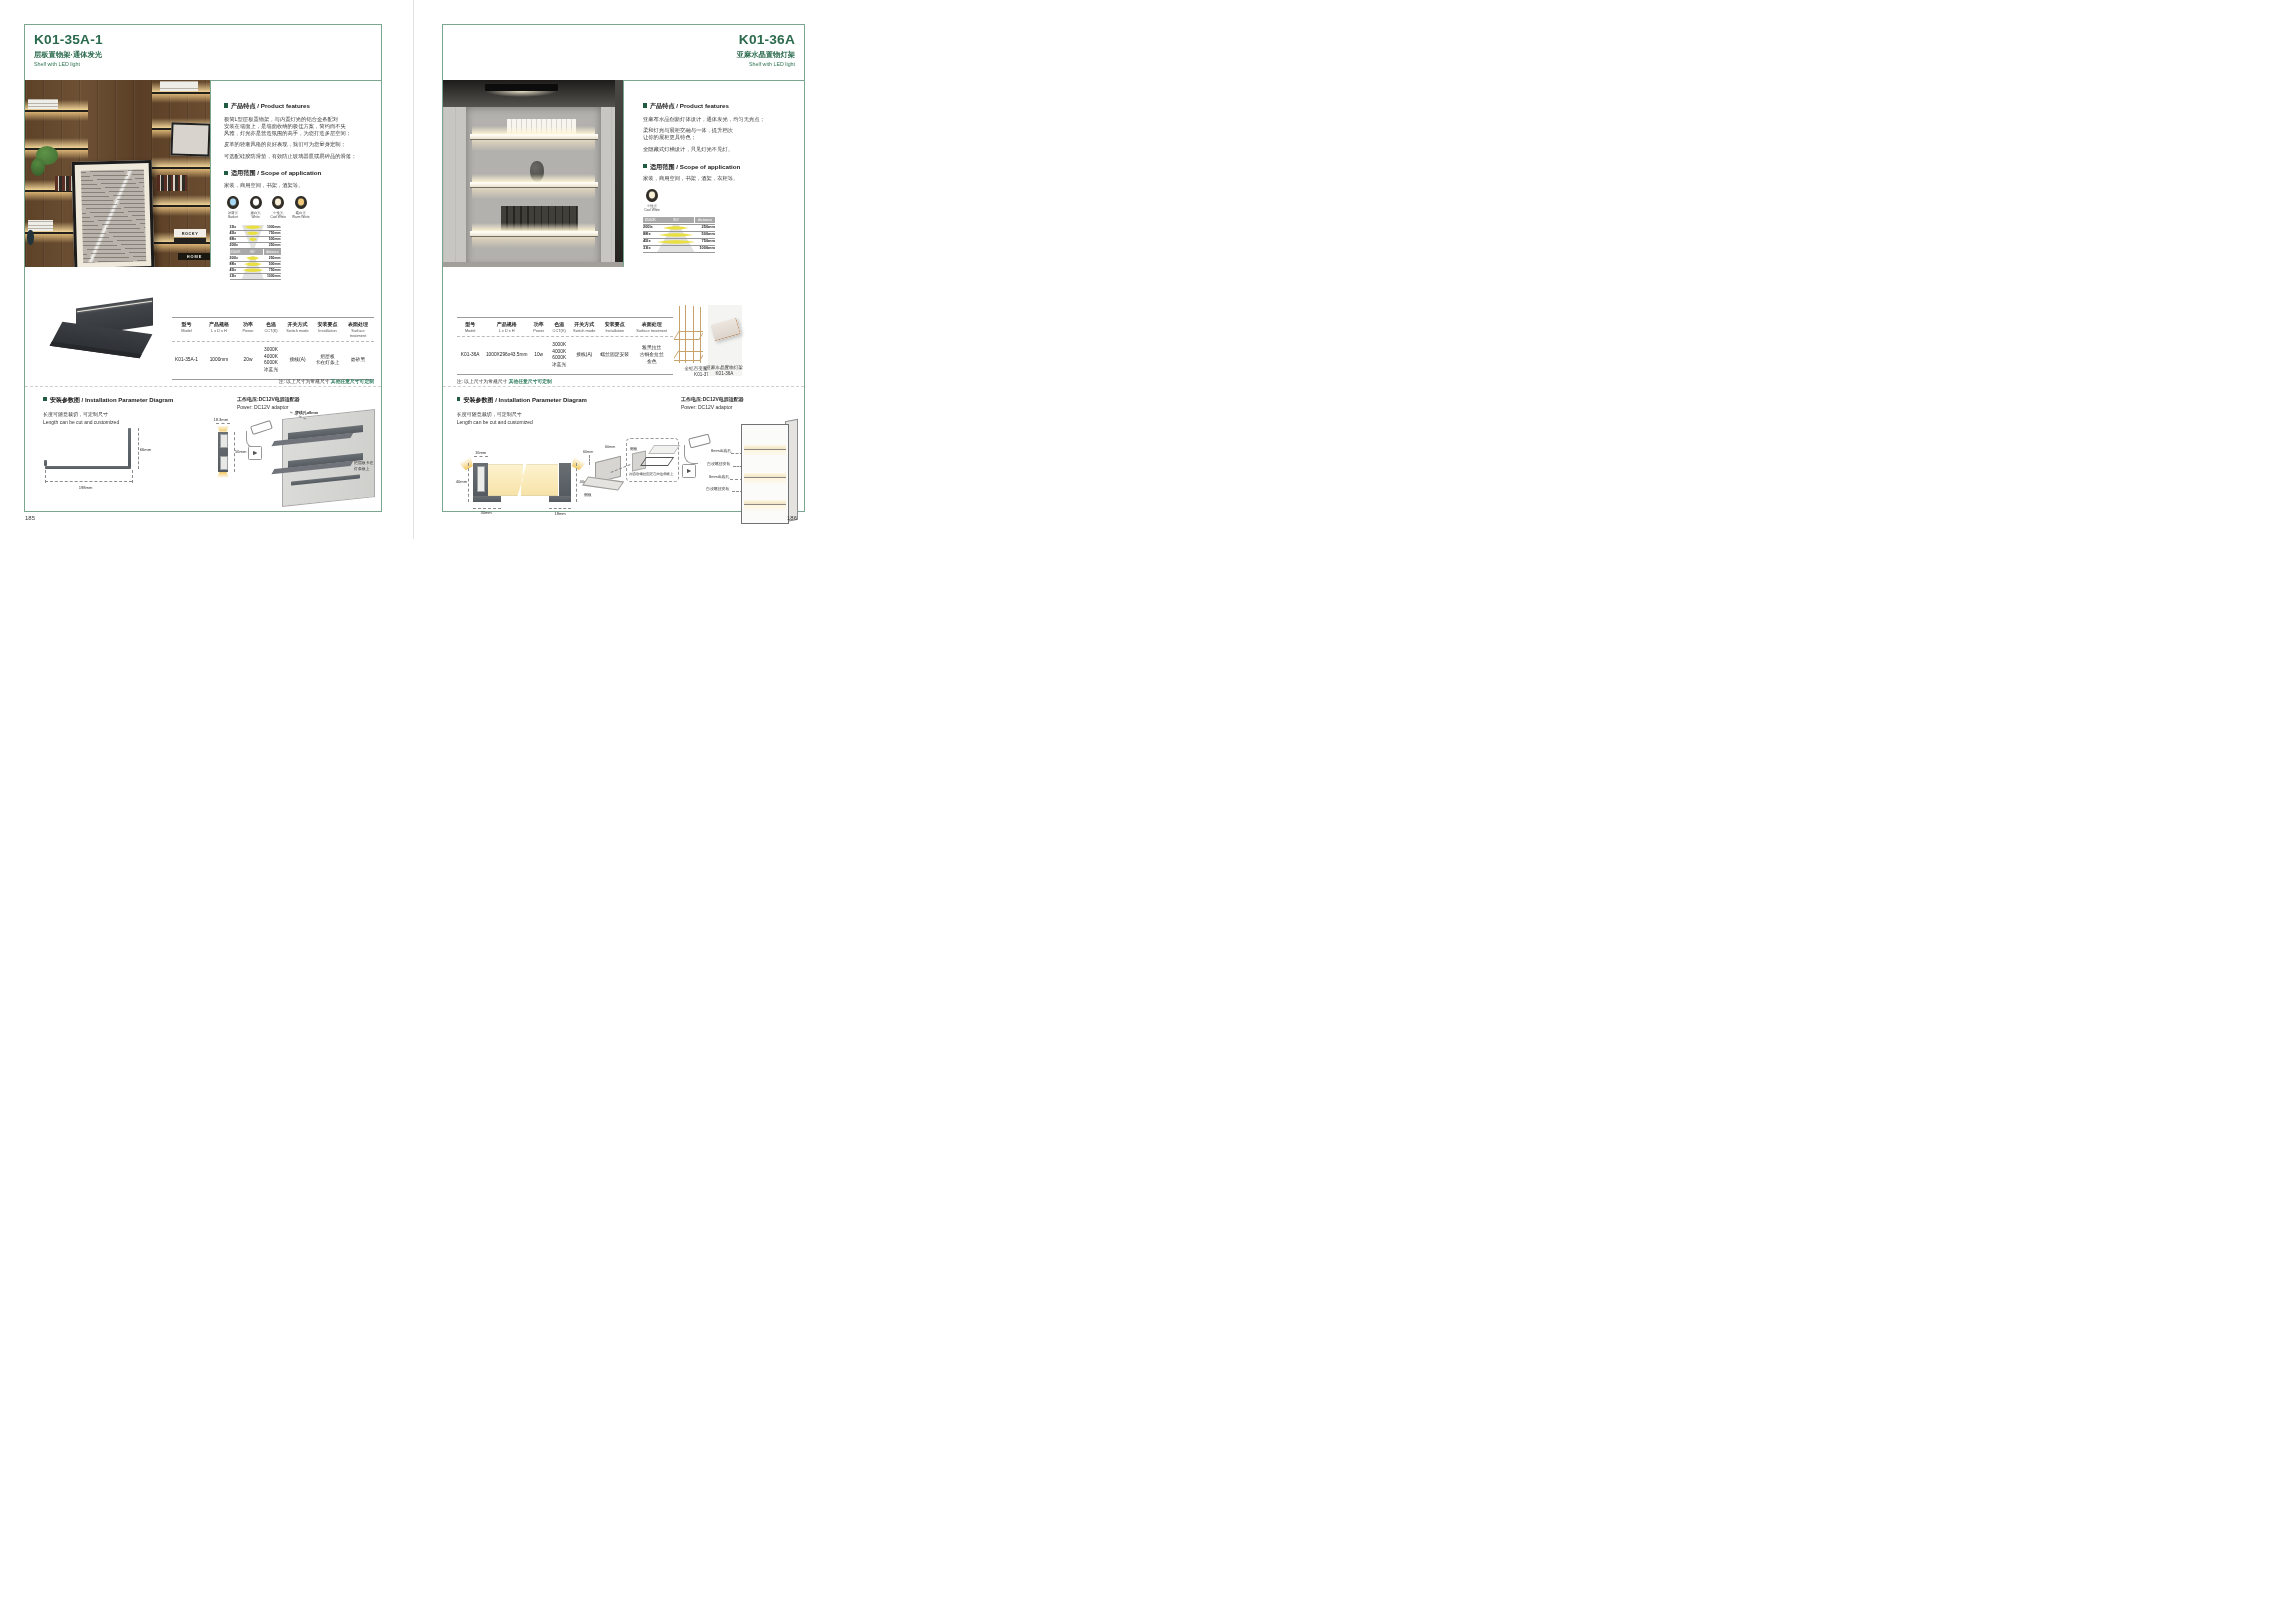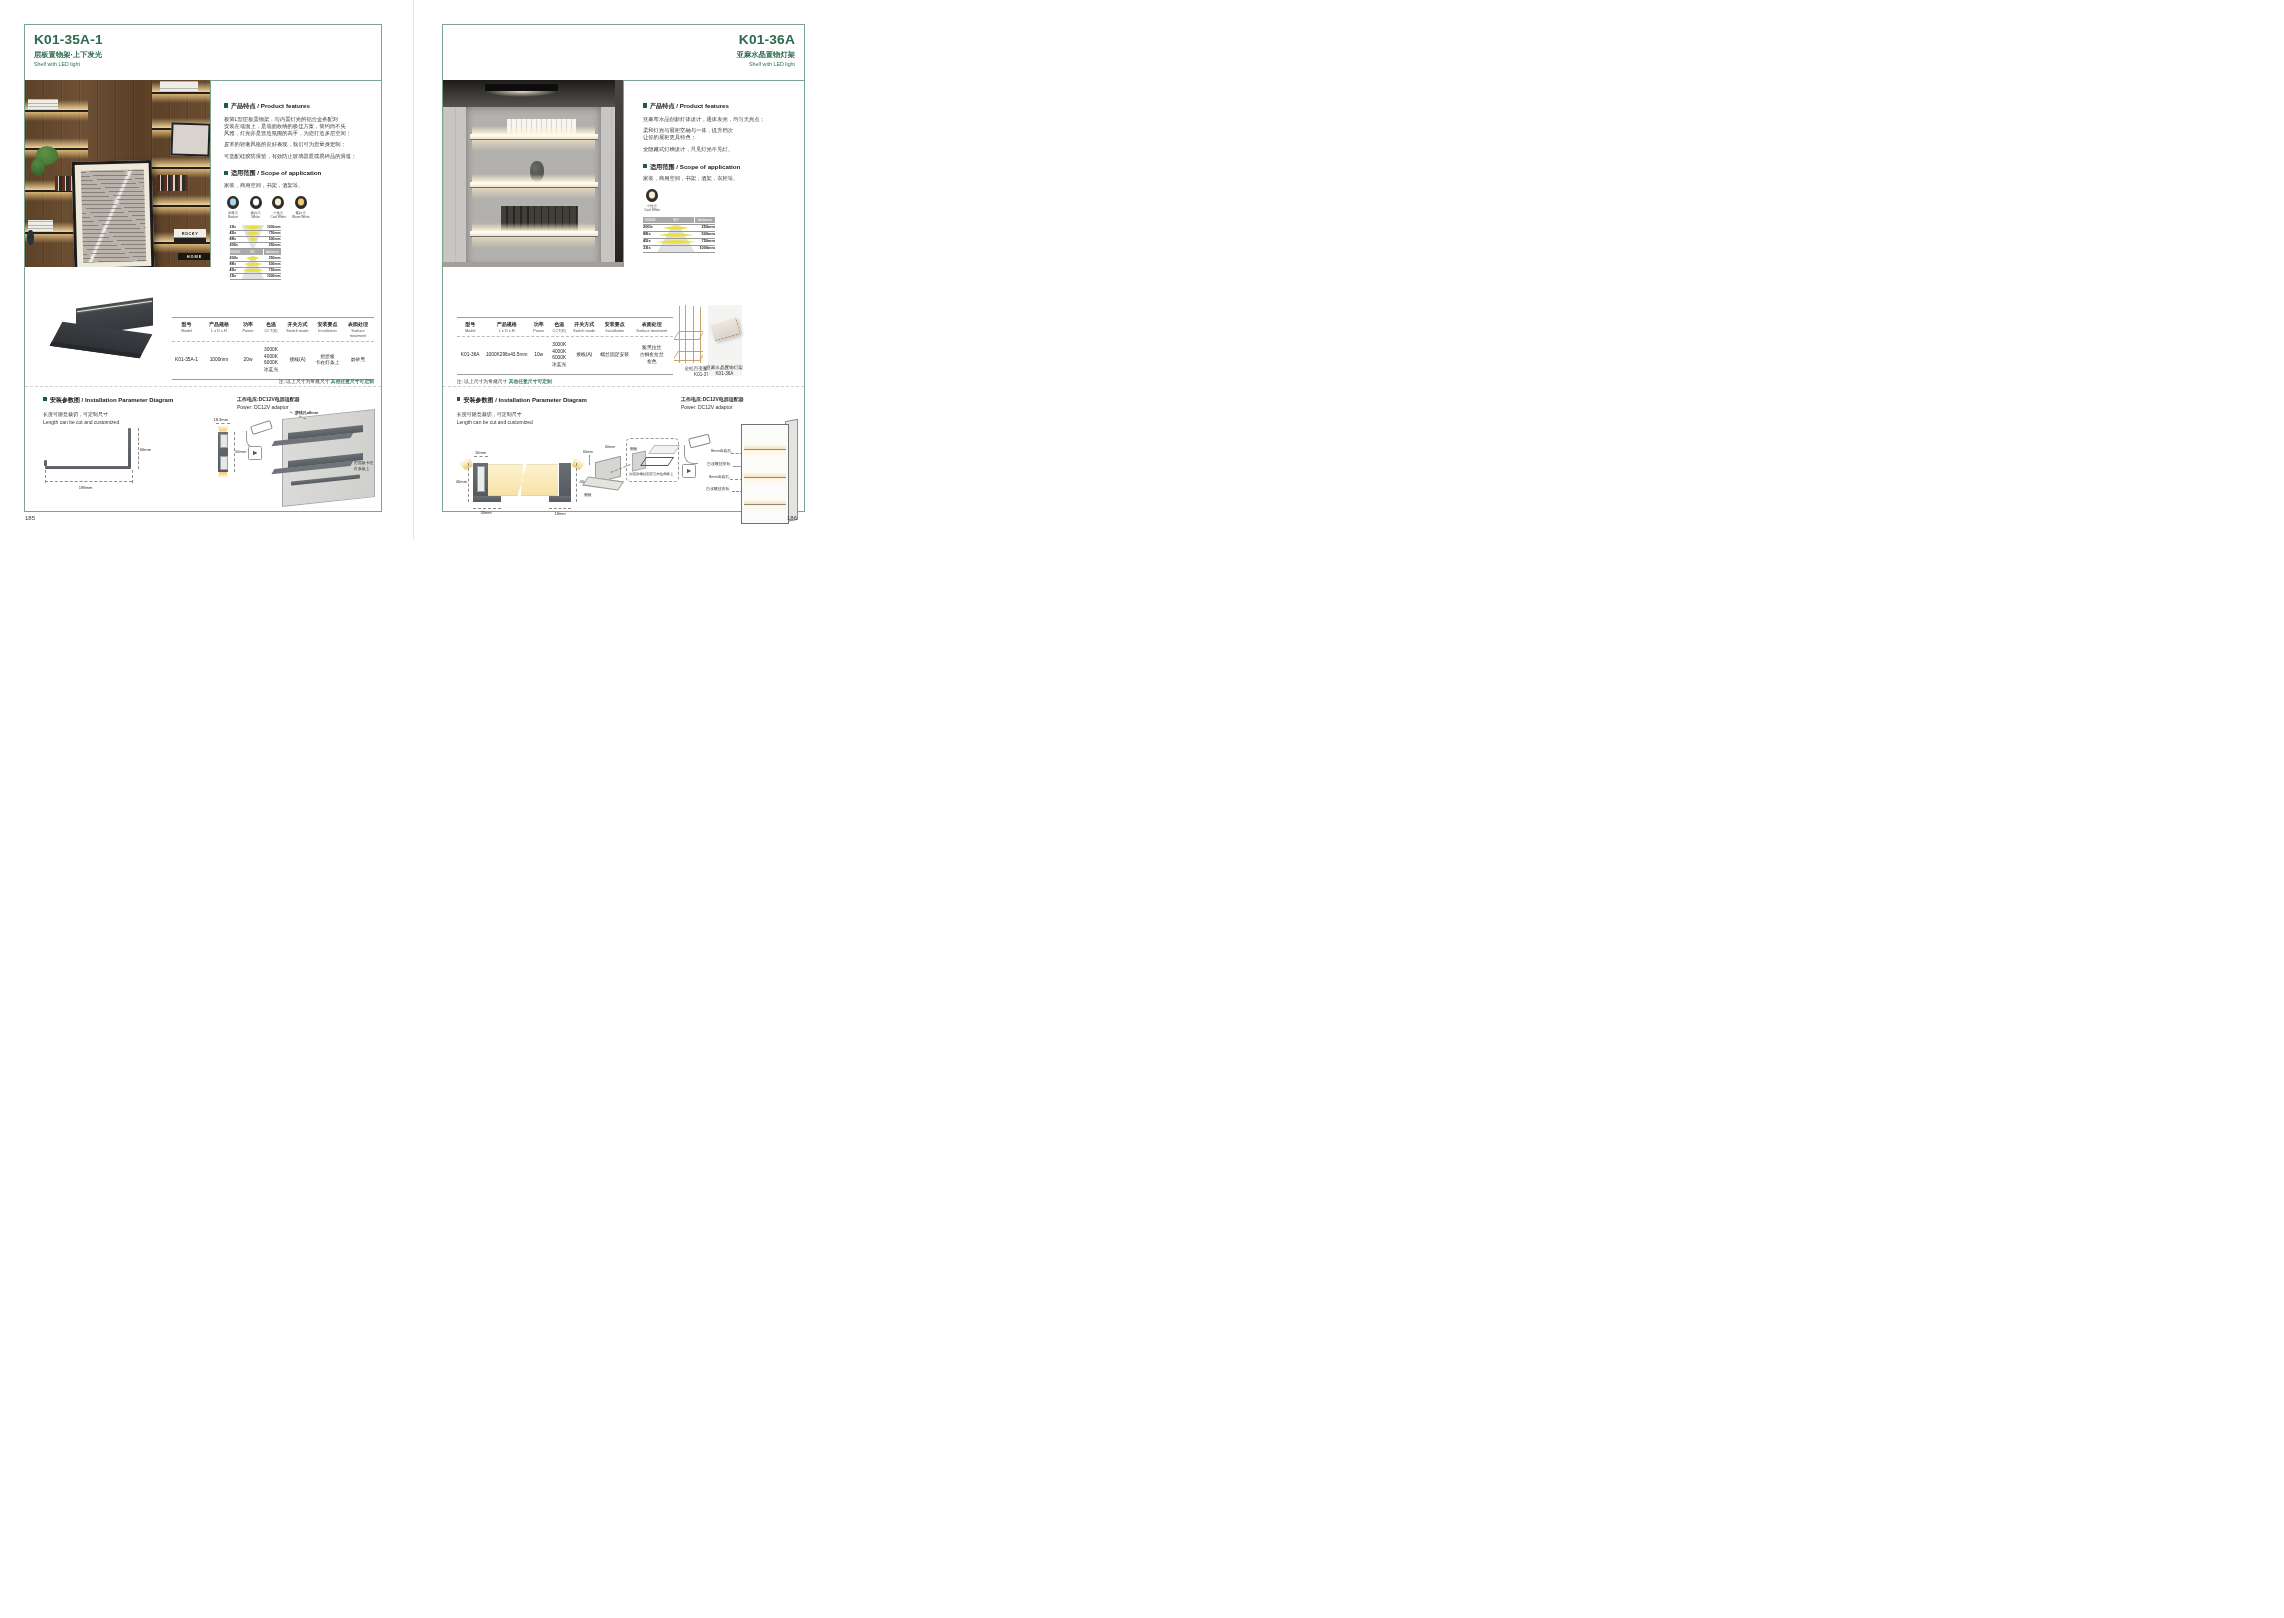--- a/index.html
+++ b/index.html
@@ -166,21 +166,21 @@
 </style>
 </head>
 <body>
 
 <div class="gutter"></div>
 
 <section class="page page-left">
 
   <header class="hdr l">
     <div class="model">K01-35A-1</div>
-    <div class="subcn">层板置物架·上下发光</div>
+    <div class="subcn">层板置物架·通体发光</div>
     <div class="suben">Shelf with LED light</div>
   </header>
   <div class="hdr-rule"></div>
 
   <figure class="photo photo-l" style="margin:0">
     <div class="wood"></div>
     <div class="shelf" style="left:0;top:30px;width:63px"></div>
     <div class="shelf" style="left:0;top:68px;width:63px"></div>
     <div class="shelf" style="left:0;top:110px;width:63px"></div>
     <div class="shelf" style="left:0;top:152px;width:63px"></div>

